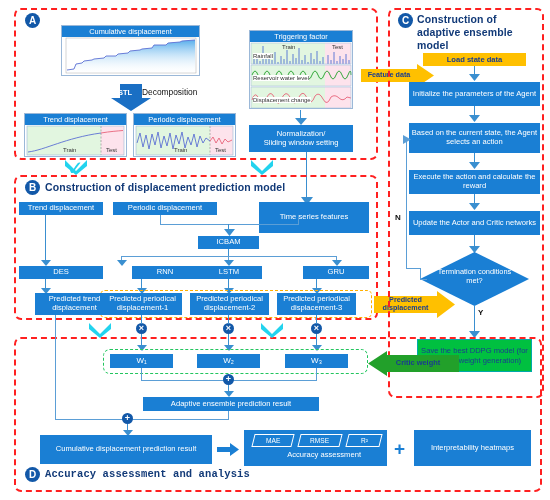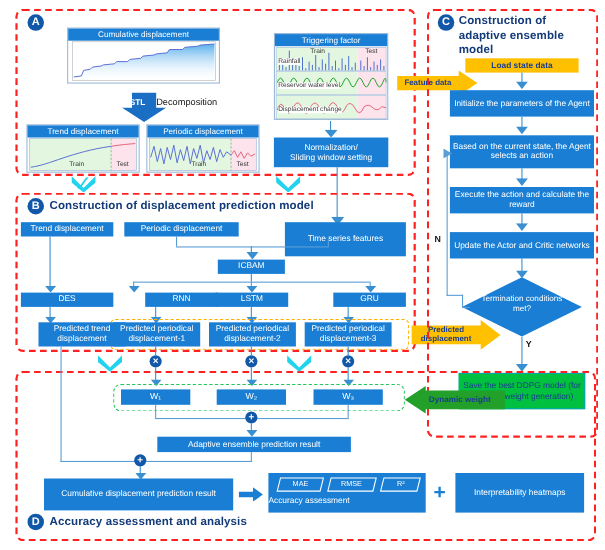--- a/index.html
+++ b/index.html
@@ -332,25 +332,25 @@
   <svg class="abs" style="left:469px;top:331px;" width="11" height="7" viewBox="0 0 11 7">
       <path d="M0,0 L11,0 L5.5,7 Z" fill="#3a8fd0"></path>
     </svg>
   <div class="abs nylab" style="left:478px;top:308px;">Y</div>
 
   <div class="abs gbox" style="left:417px;top:339px;width:115px;height:33px;">Save the best DDPG model (for adaptive weight generation)</div>
 
   <svg class="abs" style="left:368px;top:351px;" width="91" height="25" viewBox="0 0 91 25">
     <path d="M91,4 L19,4 L19,0 L0,12.5 L19,25 L19,21 L91,21 Z" fill="#22a02a"></path>
   </svg>
-  <div class="abs" style="left:382px;top:358px;width:72px;text-align:center;font-size:7.4px;font-weight:bold;color:#1a3d8f;">Dynamic weight</div>
+  <div class="abs" style="left:382px;top:358px;width:72px;text-align:center;font-size:7.4px;font-weight:bold;color:#1a3d8f;">Critic weight</div>
 
   <div class="abs panel" style="left:14px;top:337px;width:528px;height:155px;"></div>
   <div class="abs badge" style="left:25px;top:467px;">D</div>
-  <div class="abs sec-title" style="left:45px;top:468px;">Accuracy assessment and analysis</div>
+  <div class="abs sec-title" style="left:45px;top:468px;font-family:Liberation Mono, monospace;">Accuracy assessment and analysis</div>
 
   <svg class="abs" style="left:89px;top:322px;" width="22" height="16" viewBox="0 0 22 16">
       <path d="M0,1 L11,12 L22,1 L22,7 L11,16 L0,7 Z" fill="#22d3ee"></path>
     </svg>
   <svg class="abs" style="left:261px;top:322px;" width="22" height="16" viewBox="0 0 22 16">
       <path d="M0,1 L11,12 L22,1 L22,7 L11,16 L0,7 Z" fill="#22d3ee"></path>
     </svg>
 
   <div class="abs opcirc" style="left:136px;top:323px;">×</div>
   <div class="abs opcirc" style="left:223px;top:323px;">×</div>
@@ -407,19 +407,19 @@
   <div class="abs bbox" style="left:244px;top:430px;width:143px;height:36px;display:block;"></div>
   <div class="abs metric" style="left:253px;top:434px;width:40px;height:13px;">
     <span>MAE</span>
     </div>
   <div class="abs metric" style="left:299px;top:434px;width:42px;height:13px;">
     <span>RMSE</span>
     </div>
   <div class="abs metric" style="left:347px;top:434px;width:34px;height:13px;">
     <span>R²</span>
     </div>
-  <div class="abs" style="left:244px;top:450px;width:117px;text-align:left;color:#fff;font-size:7.6px;">Accuracy assessment</div>
+  <div class="abs" style="left:244px;top:450px;width:117px;text-align:right;color:#fff;font-size:7.6px;">Accuracy assessment</div>
 
   <div class="abs plusbig" style="left:394px;top:439px;">+</div>
 
   <div class="abs bbox" style="left:414px;top:430px;width:117px;height:36px;">Interpretability heatmaps</div>
 
 </div>
 
 </body></html>

